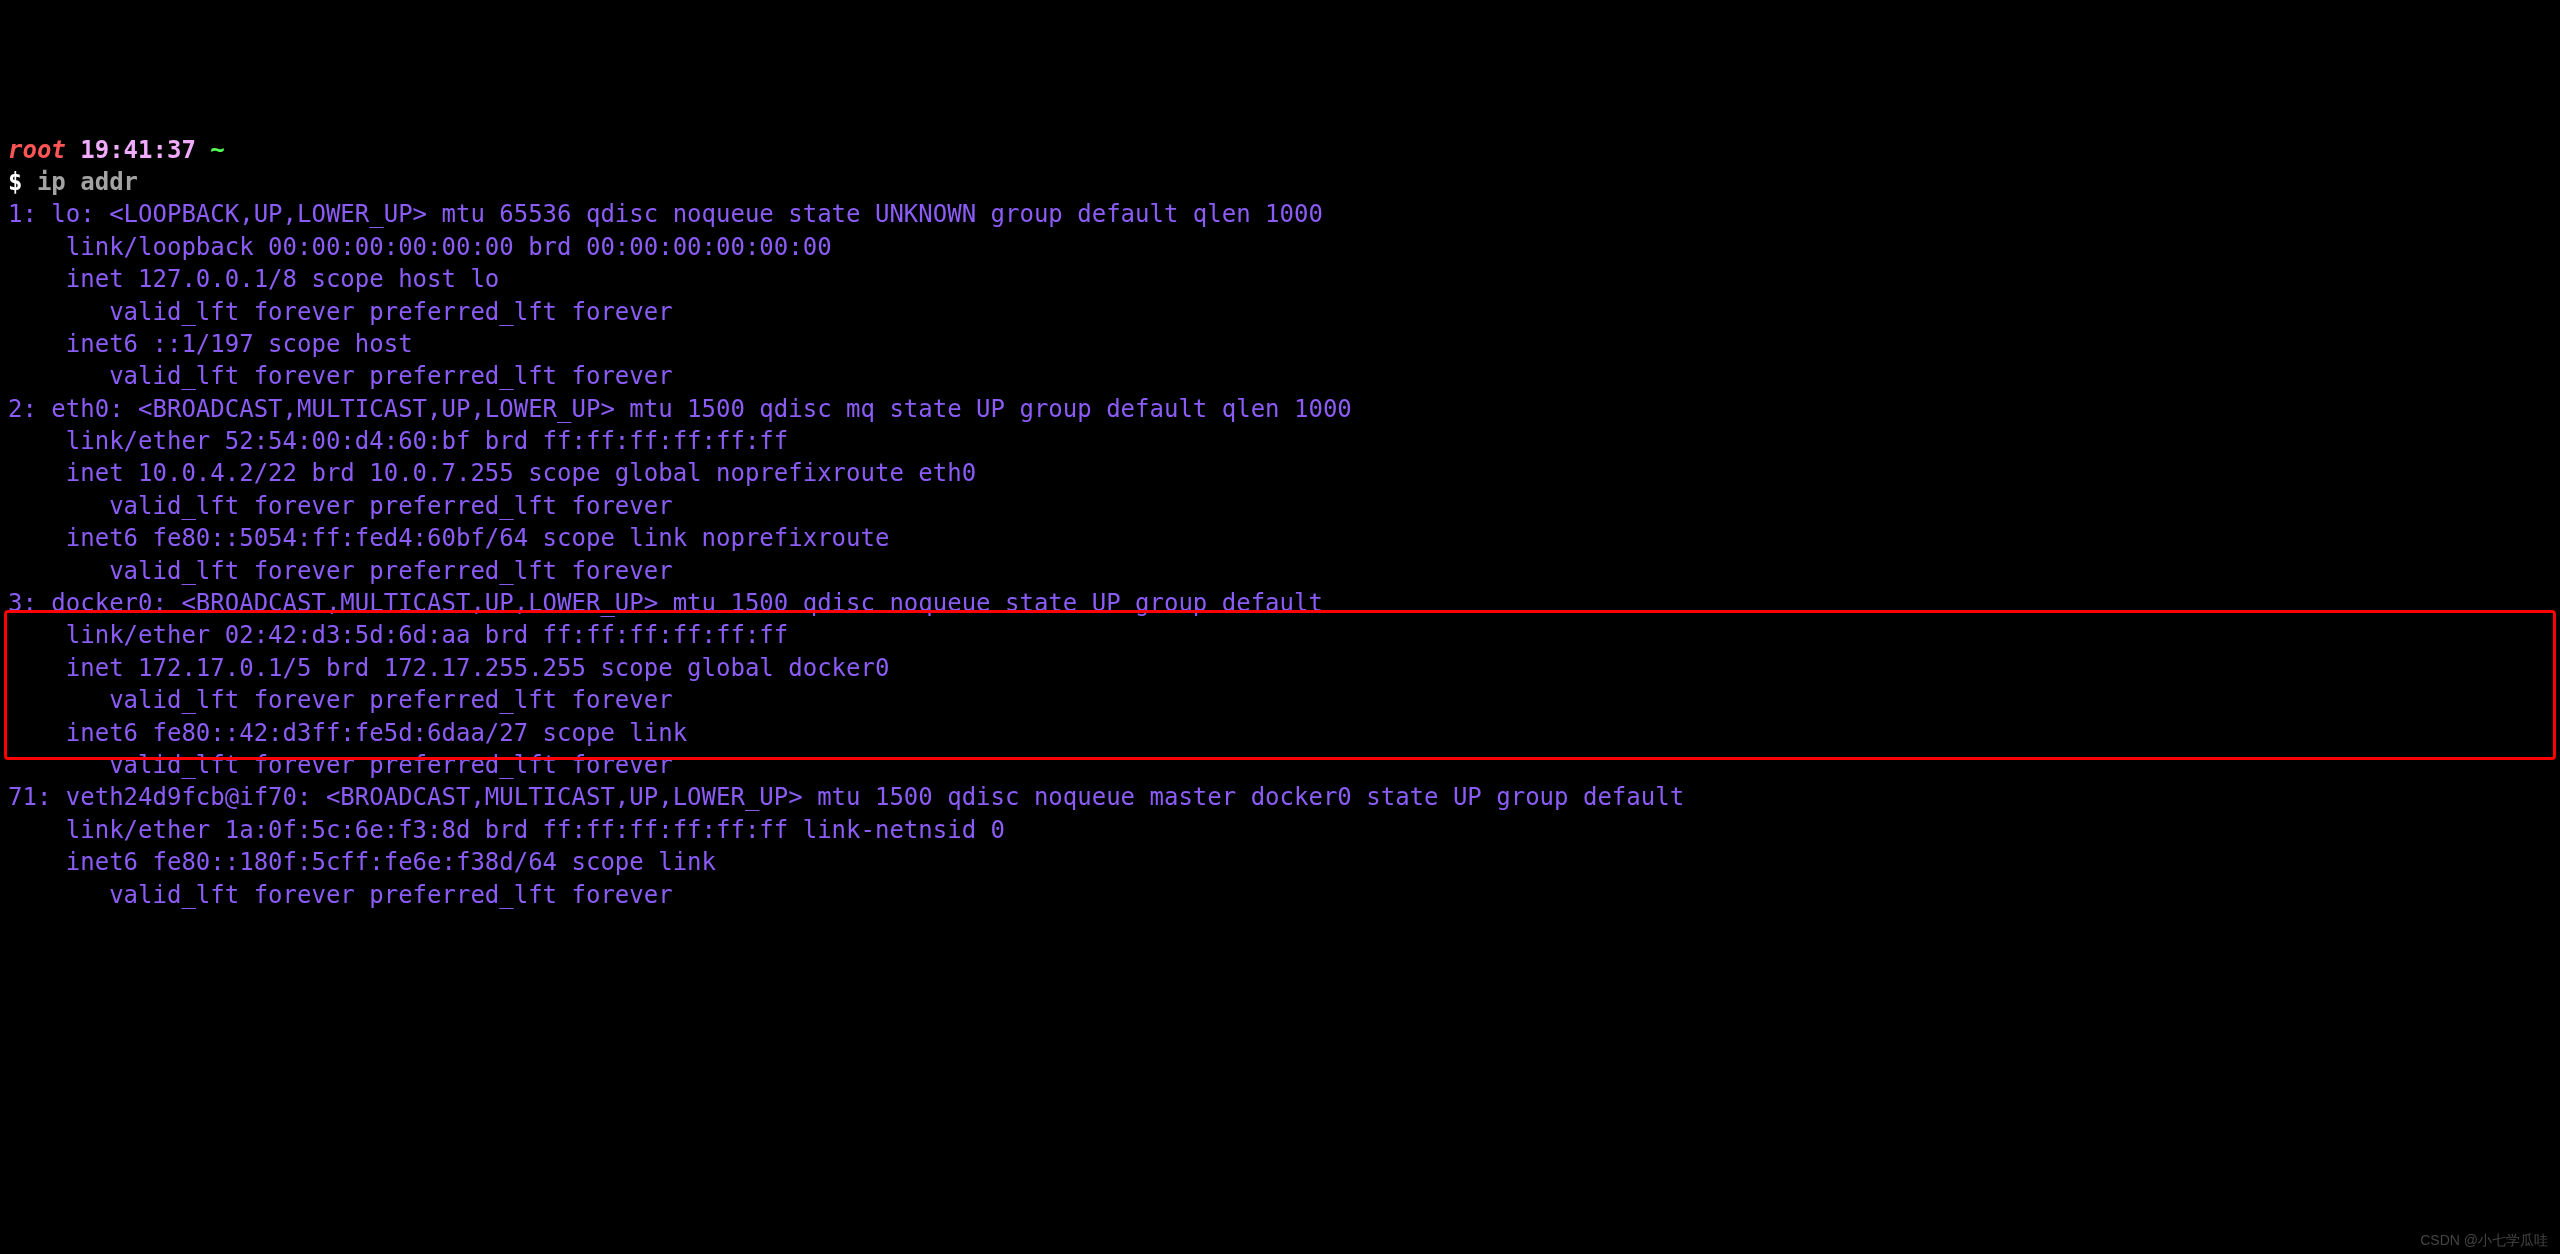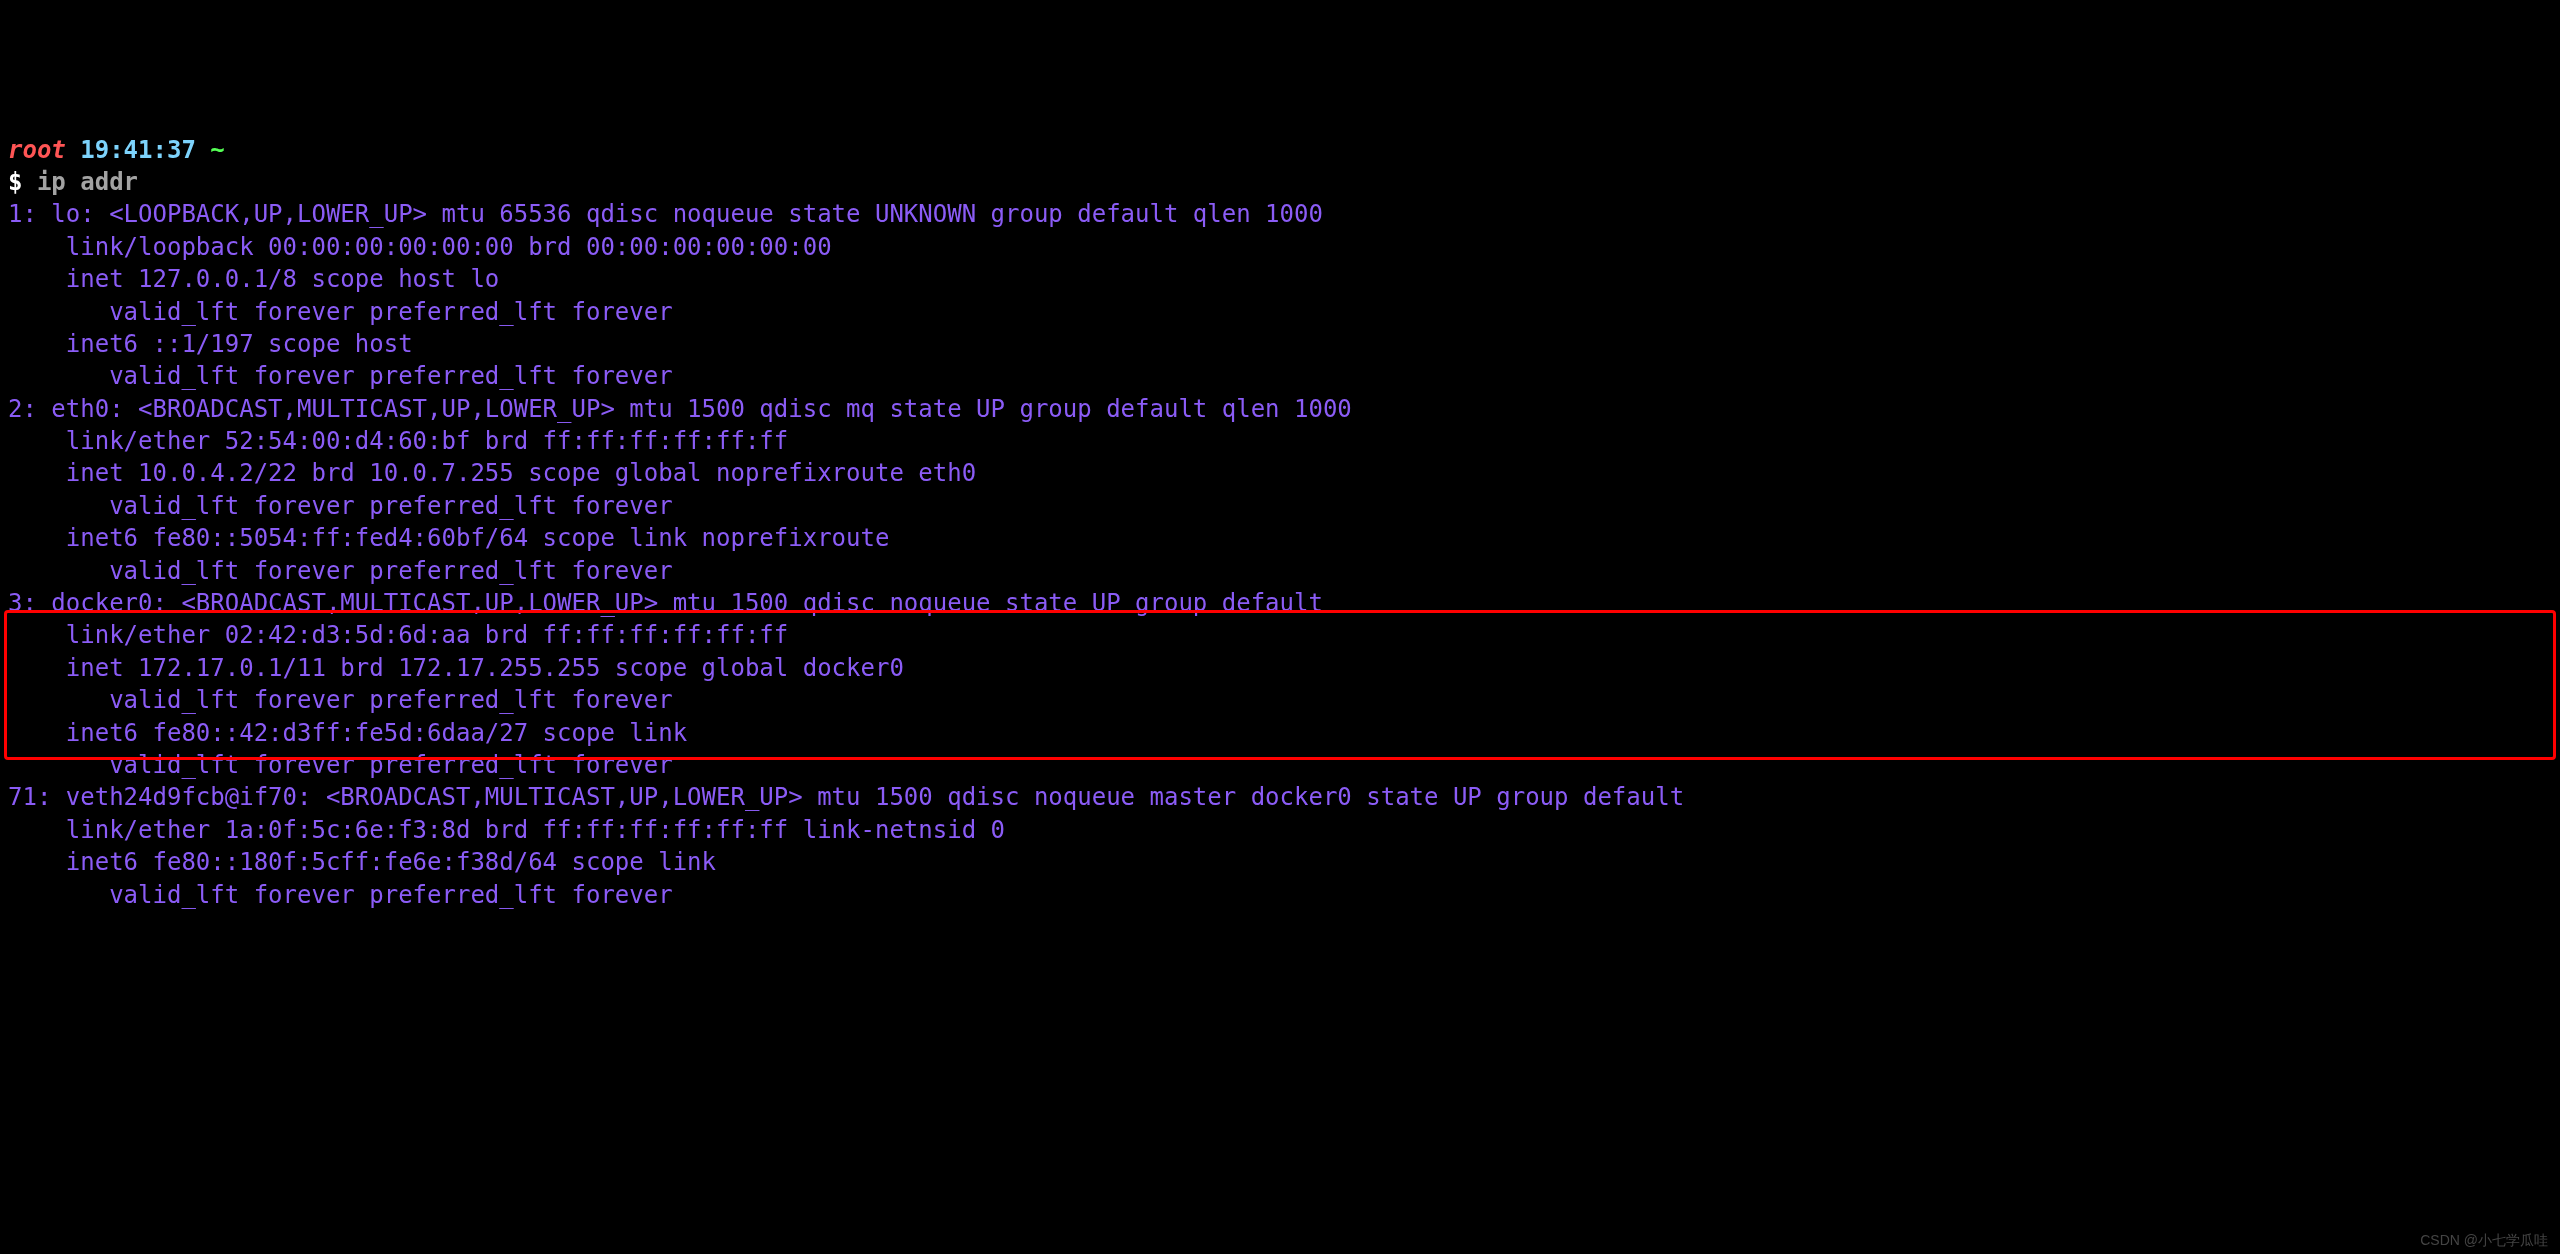--- a/index.html
+++ b/index.html
@@ -19,21 +19,21 @@
       width: 2560px;
       height: 1254px;
       position: relative;
     }
     .prompt-user {
       color: #ff5555;
       font-weight: bold;
       font-style: italic;
     }
     .prompt-time {
-      color: #7dd3fc;
+      color: #f0abfc;
       font-weight: bold;
     }
     .prompt-tilde {
       color: #55ff55;
       font-weight: bold;
     }
     .prompt-dollar {
       color: #ffffff;
       font-weight: bold;
     }
@@ -77,21 +77,21 @@
 <span class="output-line">    inet6 ::1/197 scope host </span>
 <span class="output-line">       valid_lft forever preferred_lft forever</span>
 <span class="output-line">2: eth0: &lt;BROADCAST,MULTICAST,UP,LOWER_UP&gt; mtu 1500 qdisc mq state UP group default qlen 1000</span>
 <span class="output-line">    link/ether 52:54:00:d4:60:bf brd ff:ff:ff:ff:ff:ff</span>
 <span class="output-line">    inet 10.0.4.2/22 brd 10.0.7.255 scope global noprefixroute eth0</span>
 <span class="output-line">       valid_lft forever preferred_lft forever</span>
 <span class="output-line">    inet6 fe80::5054:ff:fed4:60bf/64 scope link noprefixroute </span>
 <span class="output-line">       valid_lft forever preferred_lft forever</span>
 <span class="output-line">3: docker0: &lt;BROADCAST,MULTICAST,UP,LOWER_UP&gt; mtu 1500 qdisc noqueue state UP group default </span>
 <span class="output-line">    link/ether 02:42:d3:5d:6d:aa brd ff:ff:ff:ff:ff:ff</span>
-<span class="output-line">    inet 172.17.0.1/11 brd 172.17.255.255 scope global docker0</span>
+<span class="output-line">    inet 172.17.0.1/5 brd 172.17.255.255 scope global docker0</span>
 <span class="output-line">       valid_lft forever preferred_lft forever</span>
 <span class="output-line">    inet6 fe80::42:d3ff:fe5d:6daa/27 scope link </span>
 <span class="output-line">       valid_lft forever preferred_lft forever</span>
 <span class="output-line">71: veth24d9fcb@if70: &lt;BROADCAST,MULTICAST,UP,LOWER_UP&gt; mtu 1500 qdisc noqueue master docker0 state UP group default </span>
 <span class="output-line">    link/ether 1a:0f:5c:6e:f3:8d brd ff:ff:ff:ff:ff:ff link-netnsid 0</span>
 <span class="output-line">    inet6 fe80::180f:5cff:fe6e:f38d/64 scope link </span>
 <span class="output-line">       valid_lft forever preferred_lft forever</span></div>
 
 <div class="highlight-box" style="top: 610px; height: 150px;"></div>
 

